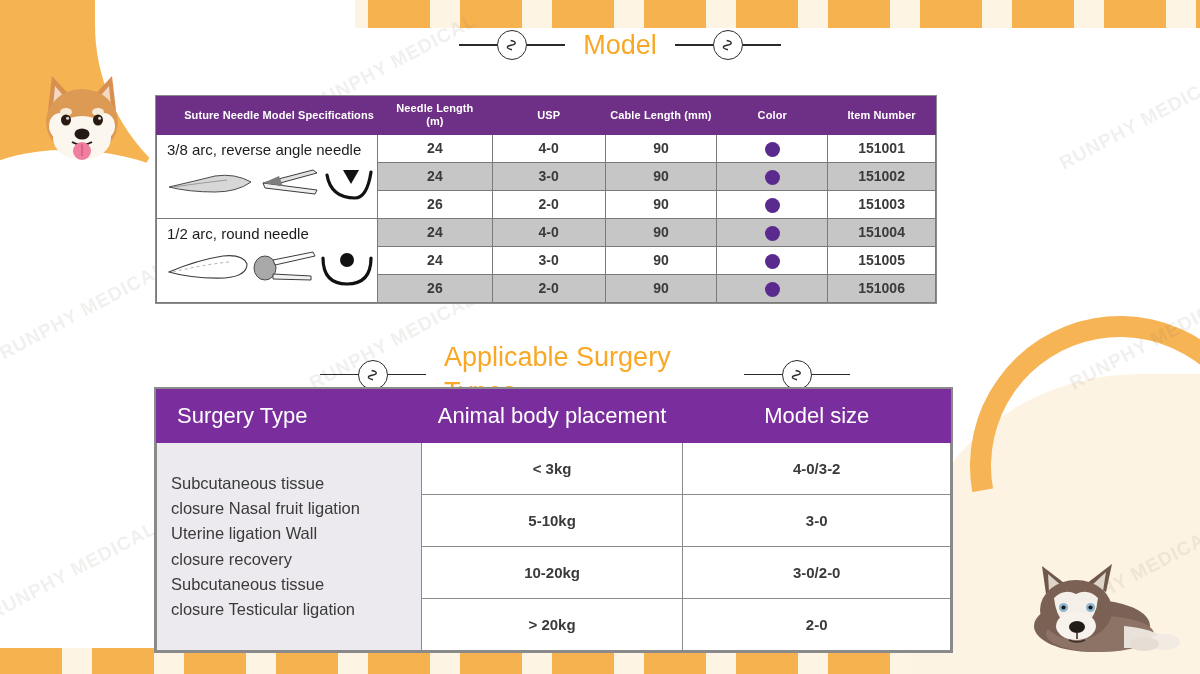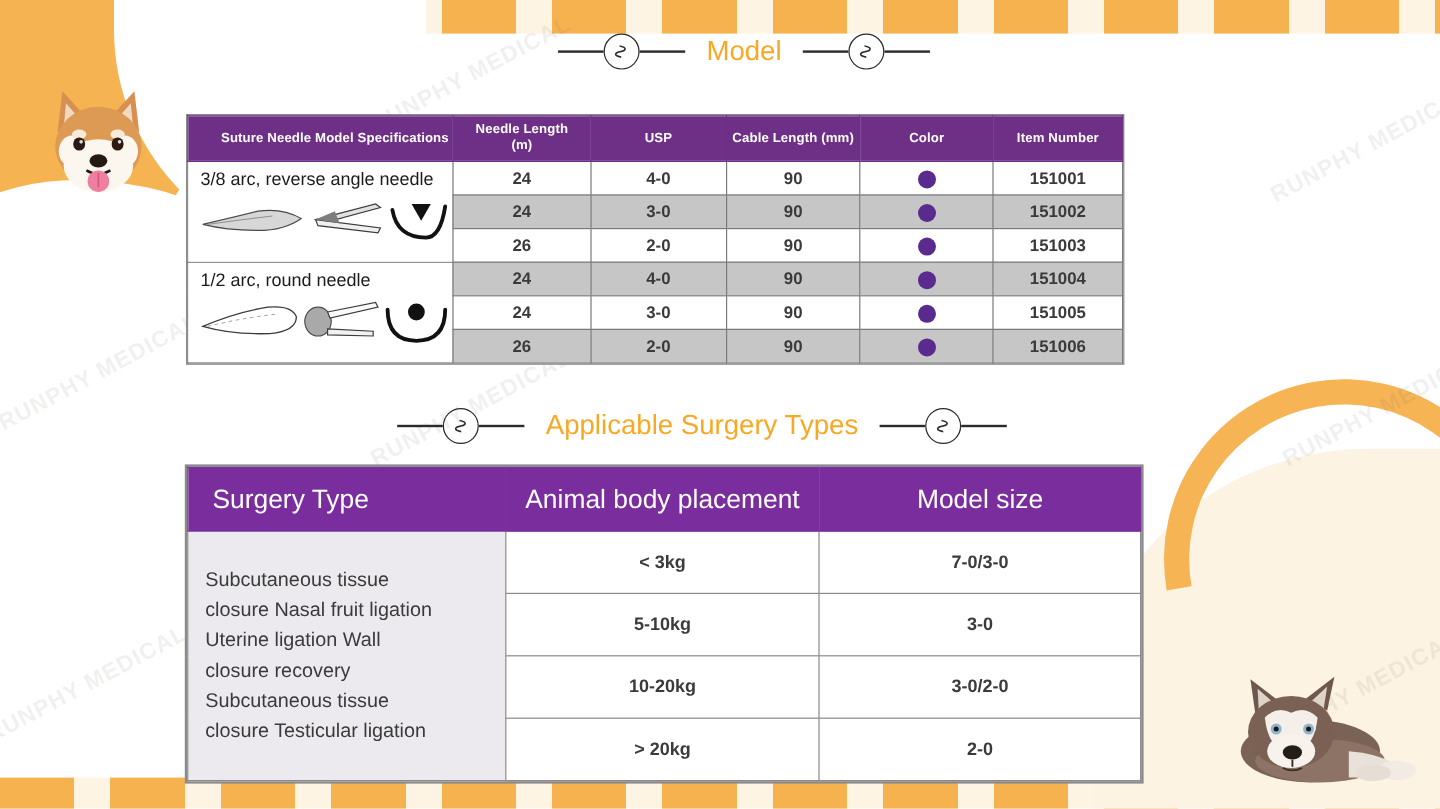--- a/index.html
+++ b/index.html
@@ -89,22 +89,22 @@
   .deco { display:flex; align-items:center; }
   .deco .line { width:38px; height:1.6px; background:#2b2b2b; }
   .deco .ring {
     width:30px; height:30px; border:1.6px solid #2b2b2b;
     border-radius:50%; display:flex; align-items:center; justify-content:center;
     color:#2b2b2b; font-size:17px; line-height:1;
     transform:rotate(90deg);
     font-family:"Liberation Serif", serif;
   }
   .title-text {
-    color:#f9a825; font-size:23px; line-height:1.28;
-    text-align:right; font-weight:400;
+    color:#f9a825; font-size:27px; line-height:1.28;
+    text-align:left; font-weight:400;
   }
   .title-text.two-line { max-width:160px; }
 
   
   #table1 {
     position:absolute; left:156px; top:96px;
     width:780px;
     border-collapse:collapse;
     background:#fff;
     box-shadow:0 0 0 1px #8c8c8c;
@@ -437,21 +437,21 @@
       <tr>
         <td class="surgery-cell" rowspan="4">
           <span>Subcutaneous tissue</span><br>
           <span>closure Nasal fruit ligation</span><br>
           <span>Uterine ligation Wall</span><br>
           <span>closure recovery</span><br>
           <span>Subcutaneous tissue</span><br>
           <span>closure Testicular ligation</span>
         </td>
         <td>&lt; 3kg</td>
-        <td>7-0/3-0</td>
+        <td>4-0/3-2</td>
       </tr>
       <tr>
         <td>5-10kg</td>
         <td>3-0</td>
       </tr>
       <tr>
         <td>10-20kg</td>
         <td>3-0/2-0</td>
       </tr>
       <tr>

